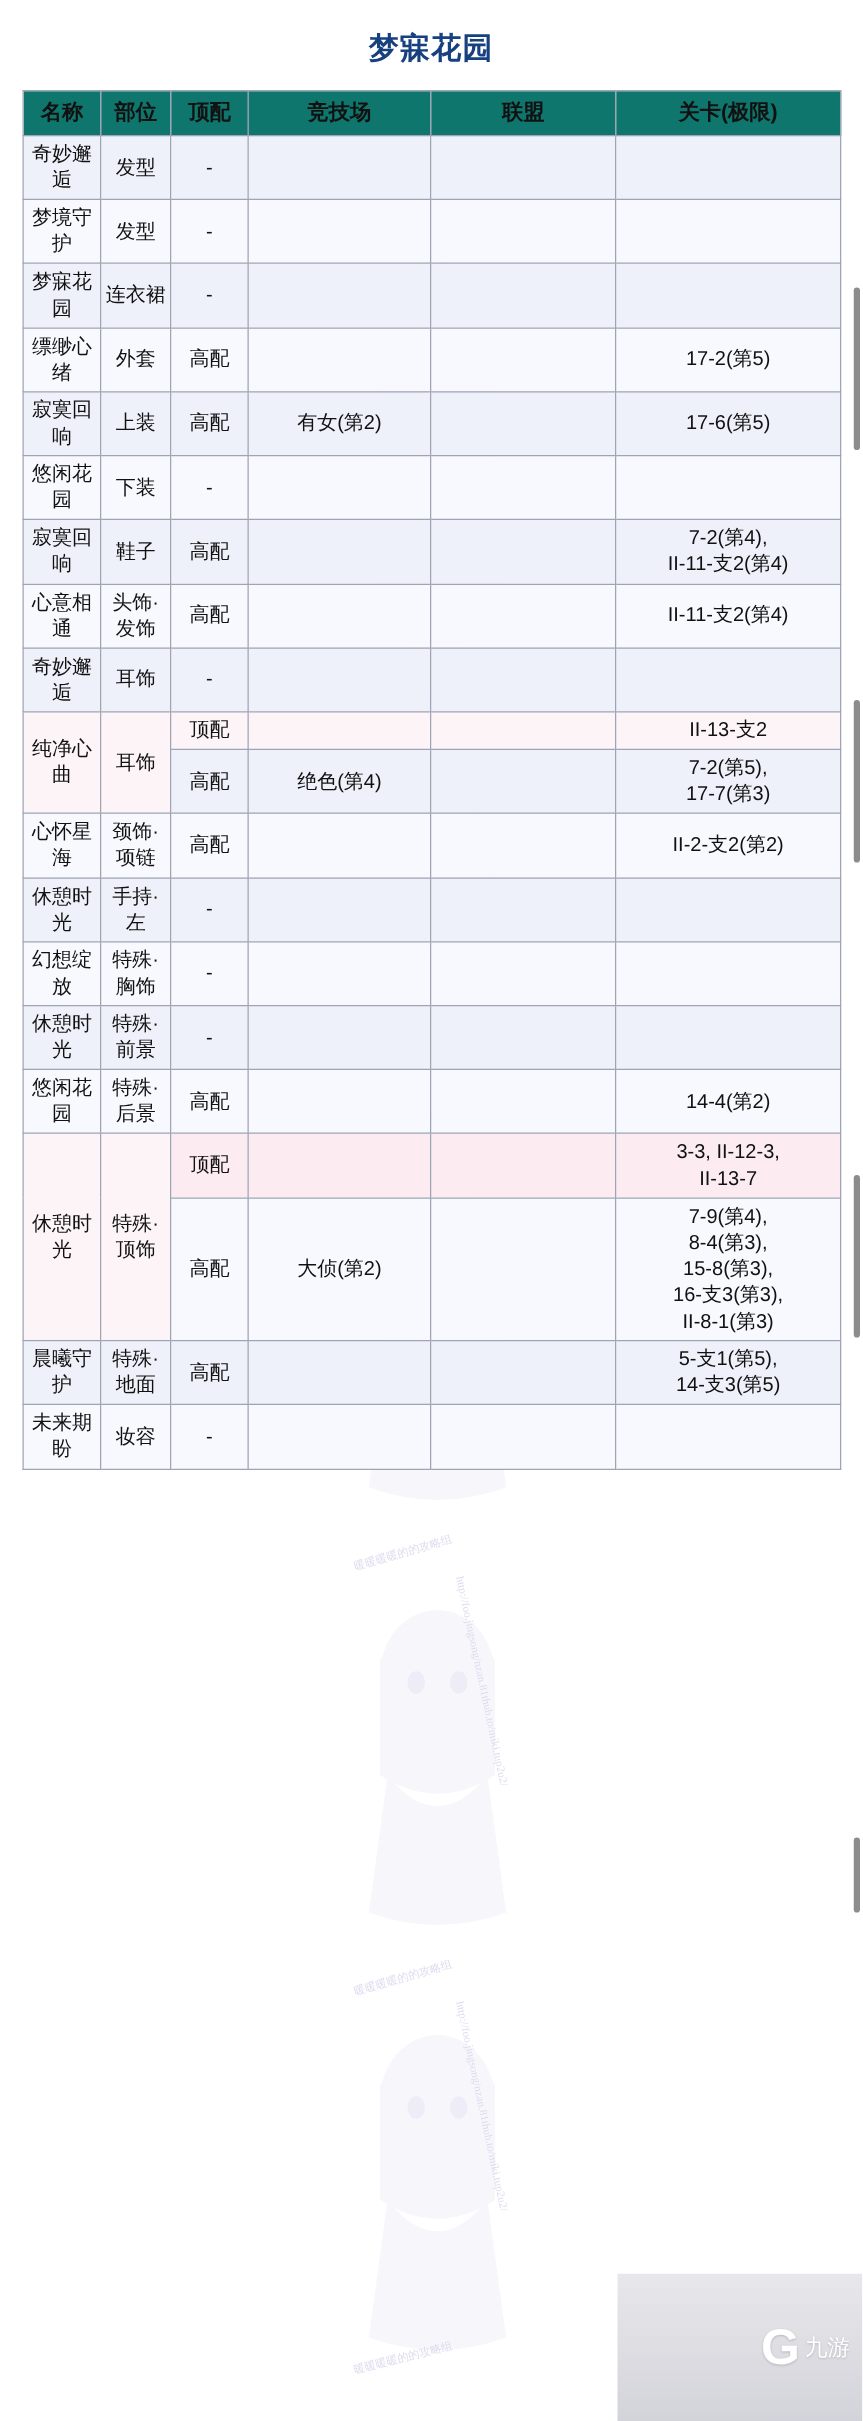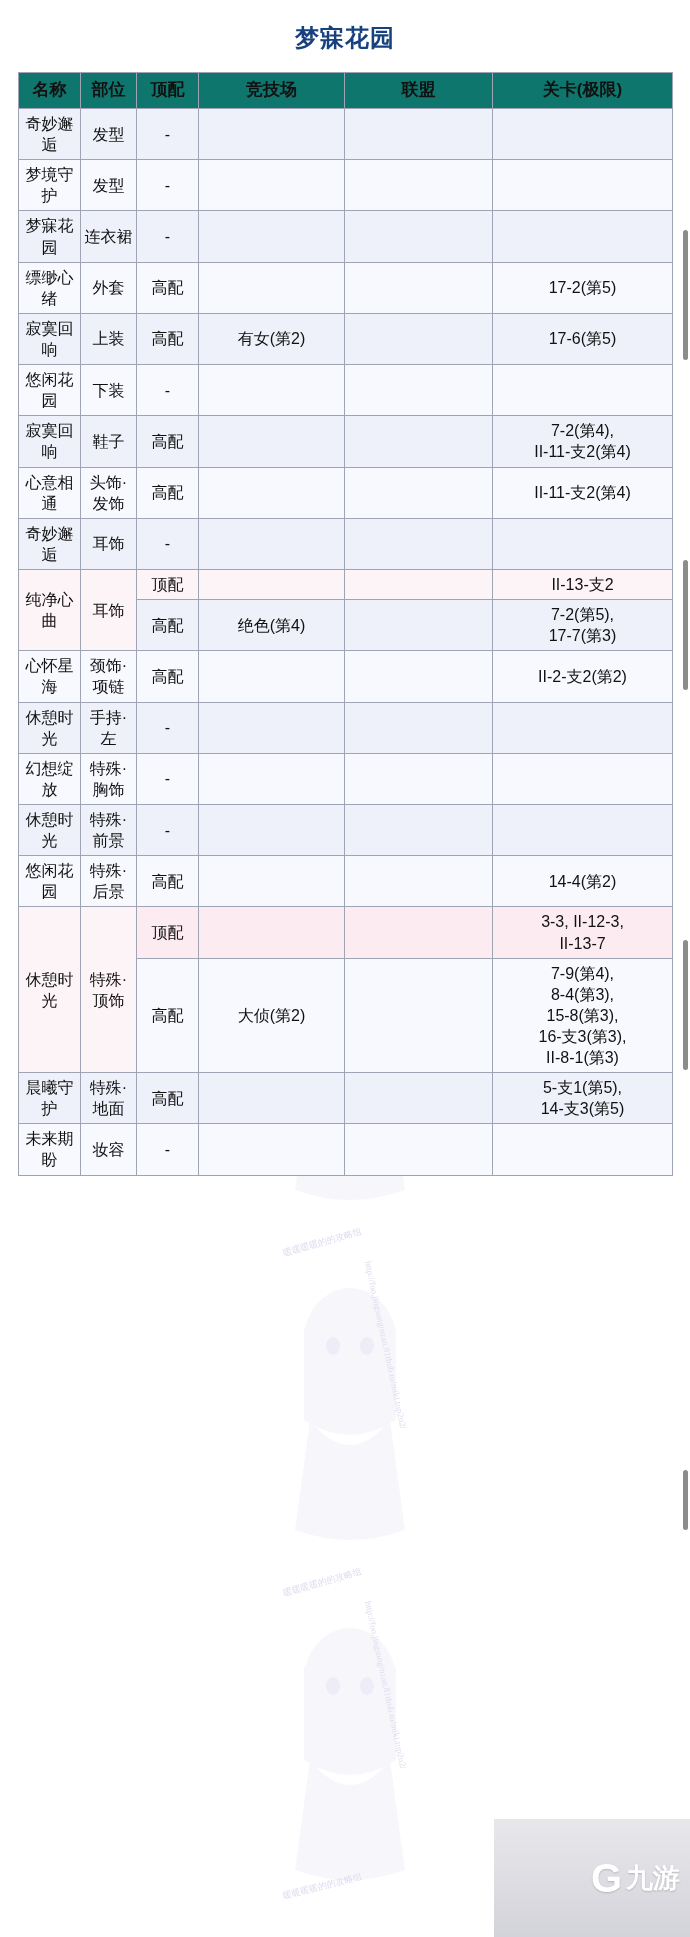--- a/index.html
+++ b/index.html
@@ -102,23 +102,23 @@
   }
   .nine-logo .glyph {
     font-size: 40px;
     color: #ffffff;
     font-weight: bold;
     text-shadow: 0 1px 2px rgba(0,0,0,.18);
     line-height: 1;
     margin-right: 4px;
   }
   .nine-logo .lbl {
-    font-size: 27px;
+    font-size: 18px;
     color: #ffffff;
-    font-weight: bold;
+    font-weight: normal;
     text-shadow: 0 1px 2px rgba(0,0,0,.18);
   }
   .scrollbar {
     position: absolute;
     right: 2px;
     width: 5px;
     border-radius: 3px;
     background: #8c8c8c;
     z-index: 7;
   }

